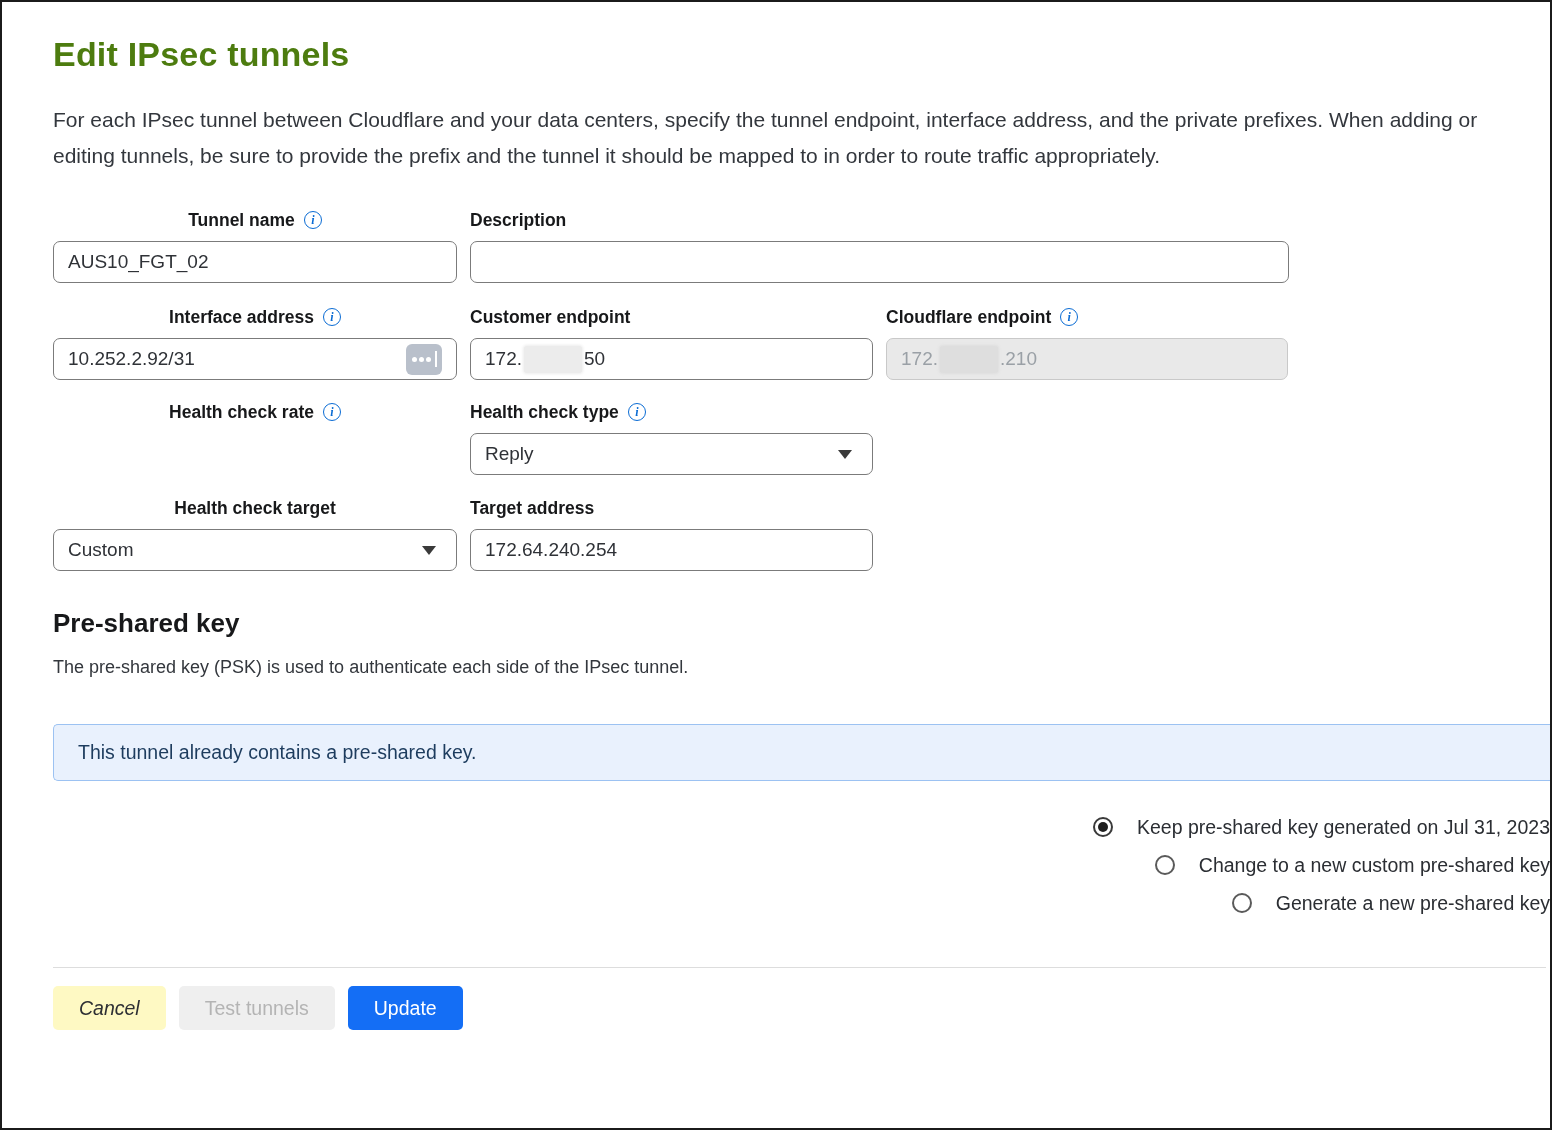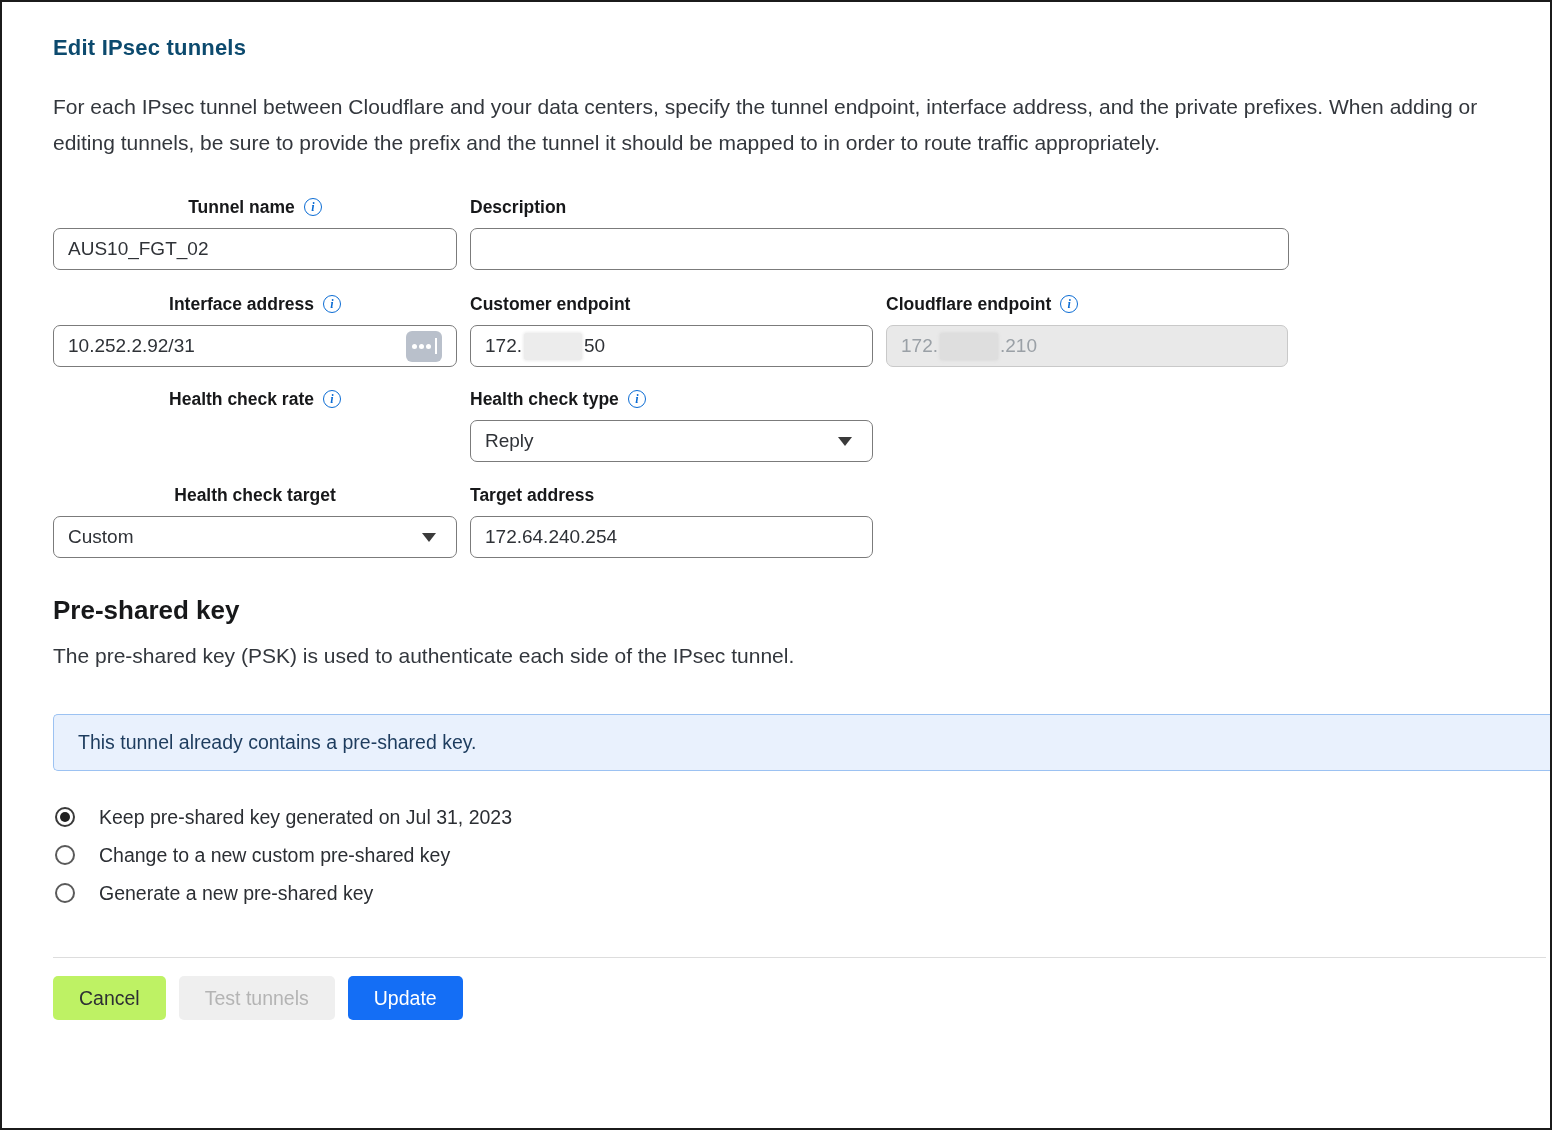--- a/index.html
+++ b/index.html
@@ -4,21 +4,21 @@
 <style>
   html,body{margin:0;padding:0;background:#fff;}
   .frame{
     width:1552px;height:1130px;box-sizing:border-box;
     border:2px solid #1b1b1b;background:#fff;overflow:hidden;
     font-family:"Liberation Sans","DejaVu Sans",sans-serif;
     color:#1d1f23;position:relative;
   }
   .content{padding-left:51px;padding-right:0;}
   .page-title{
-    margin-top:33px;font-size:22px;font-weight:700;color:#0c4a6e;letter-spacing:.2px;
+    margin-top:33px;font-size:34px;font-weight:700;color:#4d7c0f;letter-spacing:.2px;
   }
   .intro{
     margin-top:28px;font-size:21px;line-height:36px;color:#33373d;max-width:1470px;
   }
   
   .form-row{display:flex;gap:13px;}
   .row1{margin-top:34px;}
   .row2{margin-top:22px;}
   .row3{margin-top:20px;}
   .row4{margin-top:21px;}
@@ -60,47 +60,47 @@
   .kbd-icon .dot{width:5px;height:5px;border-radius:50%;background:#fff;}
   .kbd-icon .bar{width:2px;height:16px;background:#fff;margin-left:2px;}
   
   .selectbox{cursor:pointer;}
   .caret{
     flex:0 0 auto;width:0;height:0;border-left:7px solid transparent;
     border-right:7px solid transparent;border-top:9px solid #3a3a3a;margin-right:6px;
   }
   
   .psk-heading{margin-top:37px;font-size:26px;font-weight:700;color:#17181a;}
-  .psk-desc{margin-top:18px;font-size:21px;color:#33373d;}
+  .psk-desc{margin-top:18px;font-size:18px;color:#33373d;}
   .banner{
     margin-top:46px;margin-left:51px;height:57px;box-sizing:border-box;
     background:#e9f1fd;border:1px solid #9cc2f2;border-right:none;
     border-radius:5px 0 0 5px;display:flex;align-items:center;padding-left:24px;
     font-size:19.5px;color:#1d3c5e;
   }
-  .radio-group{margin-top:32px;display:flex;flex-direction:column;gap:10px;}
+  .radio-group{margin-top:32px;display:flex;flex-direction:column;gap:10px;align-items:flex-end;}
   .radio-row{display:flex;align-items:center;gap:24px;height:28px;cursor:pointer;}
   .radio-circle{
     width:20px;height:20px;border-radius:50%;border:2px solid #5a5a5a;background:#fff;
     box-sizing:border-box;display:flex;align-items:center;justify-content:center;
     margin-left:2px;flex:0 0 auto;
   }
   .radio-circle .dot{width:10px;height:10px;border-radius:50%;background:transparent;}
   .radio-row.checked .radio-circle{border-color:#3a3a3a;}
   .radio-row.checked .radio-circle .dot{background:#1f1f1f;}
   .radio-label{font-size:19.5px;color:#2b2e33;}
   
   .divider{margin-top:50px;margin-left:51px;margin-right:4px;height:1px;background:#ddd;}
   .btn-row{margin-top:18px;margin-left:51px;display:flex;gap:13px;}
   .btn{
     height:44px;border:none;border-radius:5px;font-size:19.5px;
     font-family:"Liberation Sans","DejaVu Sans",sans-serif;
     display:flex;align-items:center;justify-content:center;padding:0 26px;cursor:pointer;
   }
-  .btn-cancel{background:#bef264;color:#2d2f33;}
+  .btn-cancel{background:#fef9c3;color:#2d2f33;font-style:italic;}
   .btn-test{background:#efefef;color:#b4b4b4;cursor:default;}
   .btn-update{background:#146ef5;color:#fff;}
 </style>
 </head>
 <body>
 
 <div class="frame">
   <div class="content">
 
     <div class="page-title">Edit IPsec tunnels</div>

